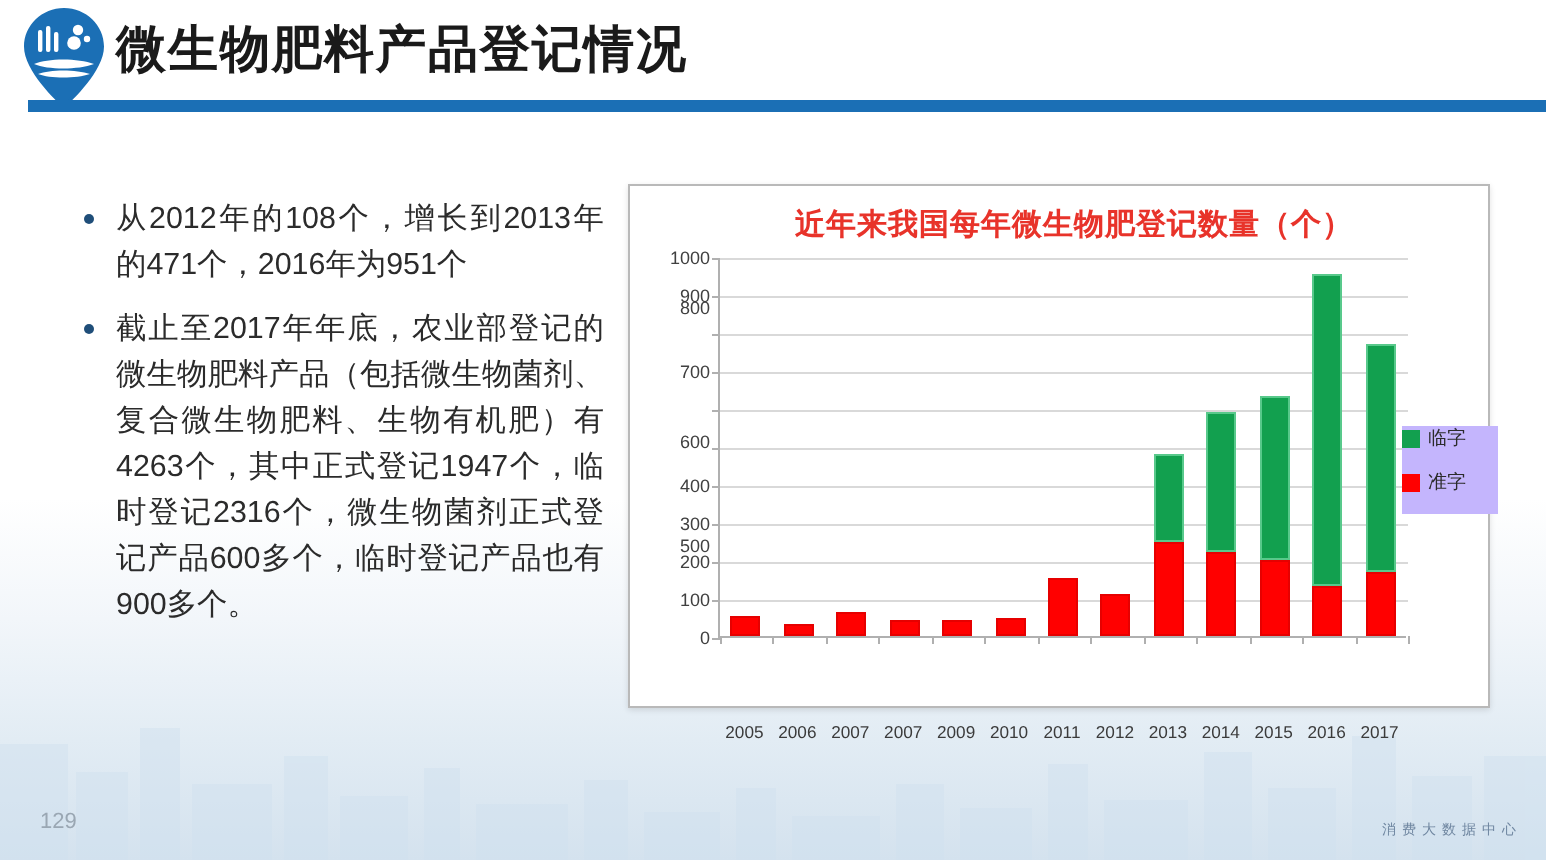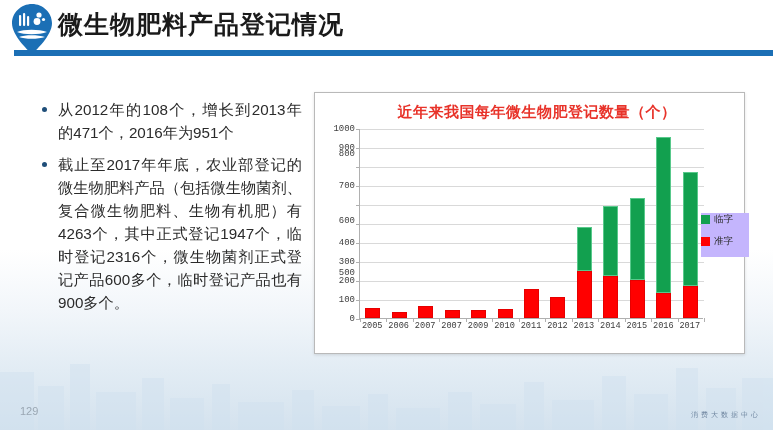--- a/index.html
+++ b/index.html
@@ -83,21 +83,20 @@
   }
 
   
   #chart-panel {
     position: absolute;
     left: 314px; top: 92px;
     width: 431px; height: 262px;
     background: #ffffff;
     border: 1px solid #b9b9b9;
     box-shadow: 0 1px 3px rgba(0,0,0,.12);
-    font-family: Liberation Mono, monospace;
   }
   .chart-title {
     position: absolute;
     left: 0; top: 10px; width: 444px;
     text-align: center;
     font-size: 15px;
     font-weight: bold;
     color: #e8332a;
     letter-spacing: .5px;
   }
@@ -159,20 +158,21 @@
     left: 44px; top: 192px;
     width: 344px; height: 16px;
   }
   .x-label {
     position: absolute;
     font-size: 8.6px;
     color: #3b3b3b;
     text-align: center;
     width: 26px;
     white-space: nowrap;
+    margin-top: 40px;
   }
 
   .legend {
     position: absolute;
     right: 10px; top: 84px;
     width: 48px;
     background: #c4b5fd;
   }
   .legend-item {
     display: flex;

